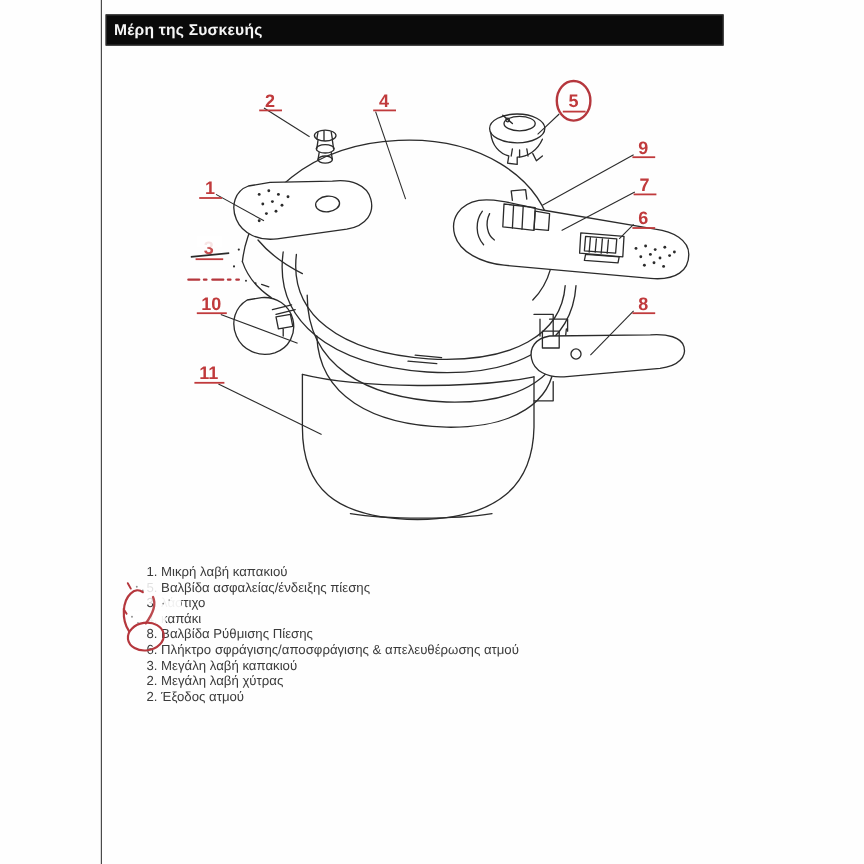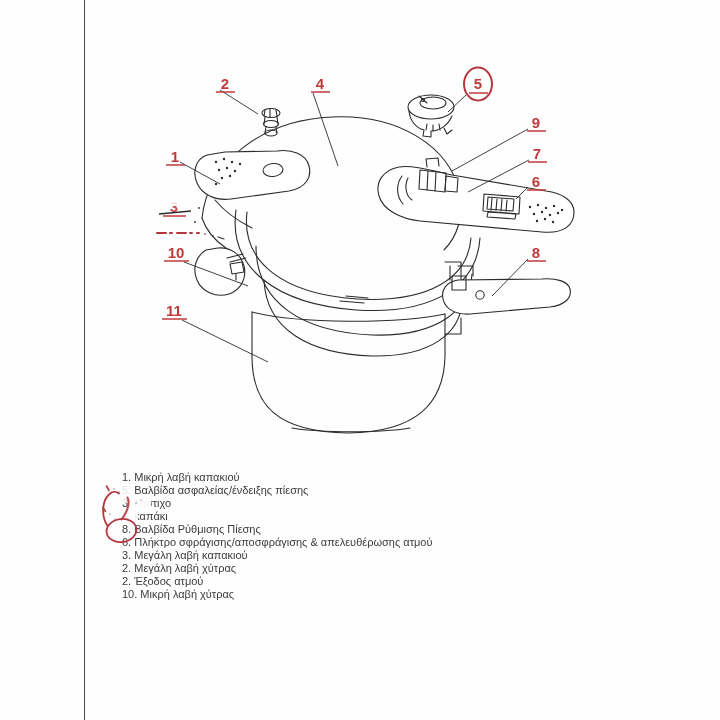--- a/index.html
+++ b/index.html
@@ -25,32 +25,34 @@
   .wo{fill:#ffffff;}
   .speck{fill:#8f8f8f;}
 </style>
 </head>
 <body>
 
 <div class="page">
 
   <div class="page-edge"></div>
 
+  <div class="title-bar">
+    <span>Μέρη της Συσκευής</span>
+  </div>
 
   <div class="parts-list">
     <div class="li">1. Μικρή λαβή καπακιού</div>
     <div class="li">5. Βαλβίδα ασφαλείας/ένδειξης πίεσης</div>
     <div class="li">3. λάστιχο</div>
     <div class="li">4. καπάκι</div>
     <div class="li">8. Βαλβίδα Ρύθμισης Πίεσης</div>
     <div class="li">6. Πλήκτρο σφράγισης/αποσφράγισης &amp; απελευθέρωσης ατμού</div>
     <div class="li">3. Μεγάλη λαβή καπακιού</div>
     <div class="li">2. Μεγάλη λαβή χύτρας</div>
     <div class="li">2. Έξοδος ατμού</div>
-    <div class="li">10. Μικρή λαβή χύτρας</div>
   </div>
 
   <svg class="overlay" width="720" height="720" viewBox="0 0 720 720">
 
     <g>
 
       <path class="ink" d="M 202,218 C 208,162 262,120 332,117 C 398,114 450,146 460,194 C 464,214 458,236 444,250"></path>
       <path class="ink" d="M 202,218 C 206,230 214,240 226,248"></path>
 
       <path class="ink" d="M 236,210 C 228,268 276,304 356,310 C 436,315 477,284 480,238"></path>

